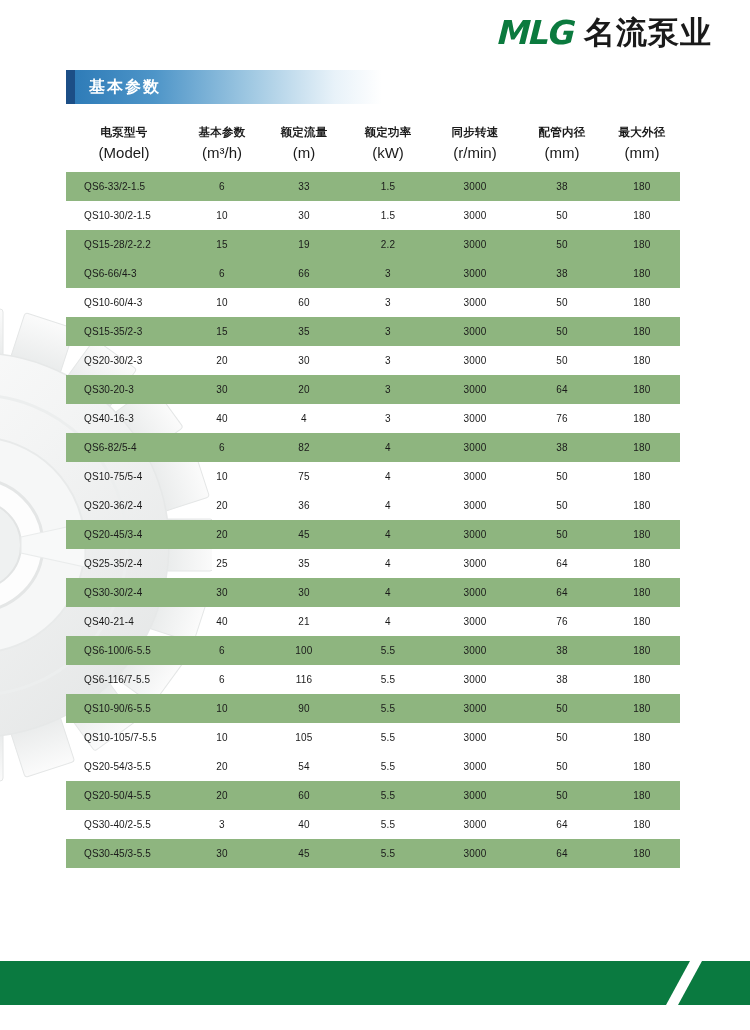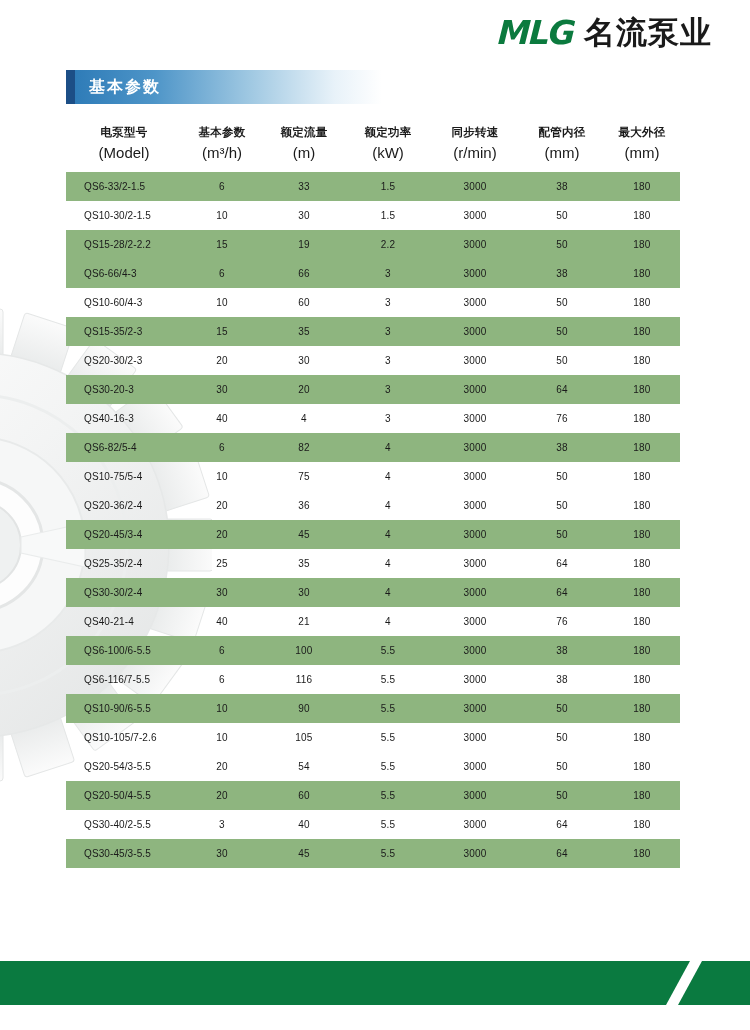--- a/index.html
+++ b/index.html
@@ -475,21 +475,21 @@
       <tr class="row-green">
         <td class="c-model">QS10-90/6-5.5</td>
         <td>10</td>
         <td>90</td>
         <td>5.5</td>
         <td>3000</td>
         <td>50</td>
         <td>180</td>
       </tr>
       <tr class="row-white">
-        <td class="c-model">QS10-105/7-2.6</td>
+        <td class="c-model">QS10-105/7-5.5</td>
         <td>10</td>
         <td>105</td>
         <td>5.5</td>
         <td>3000</td>
         <td>50</td>
         <td>180</td>
       </tr>
       <tr class="row-white">
         <td class="c-model">QS20-54/3-5.5</td>
         <td>20</td>

